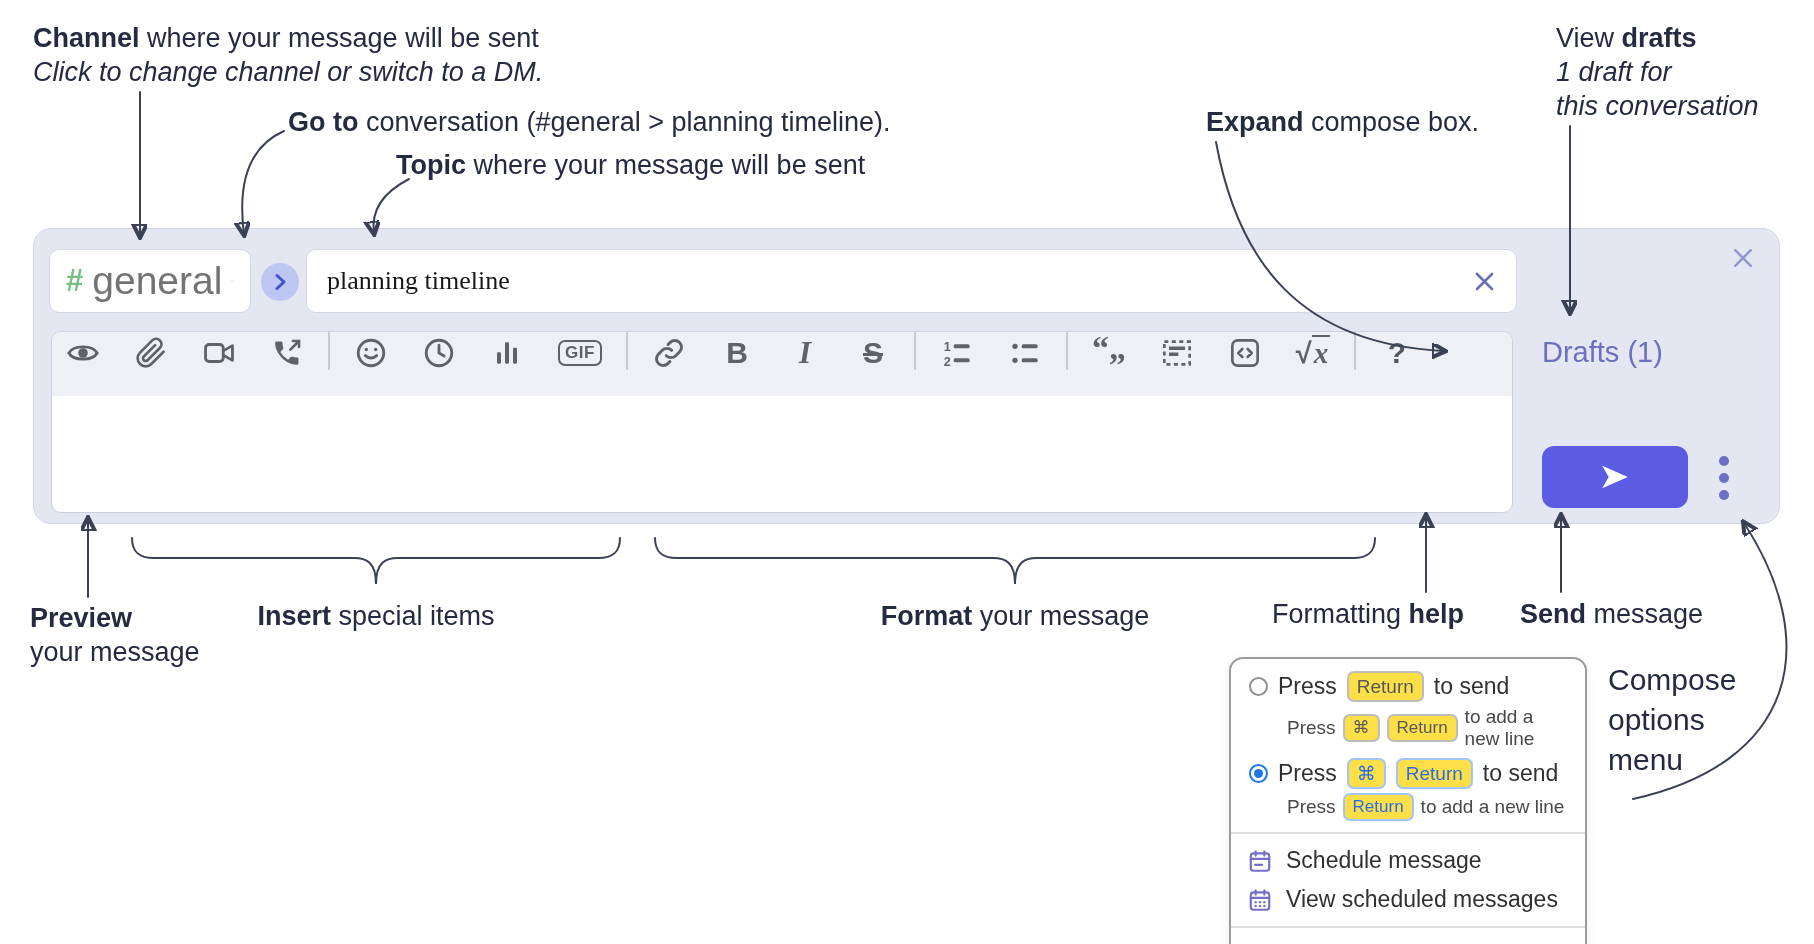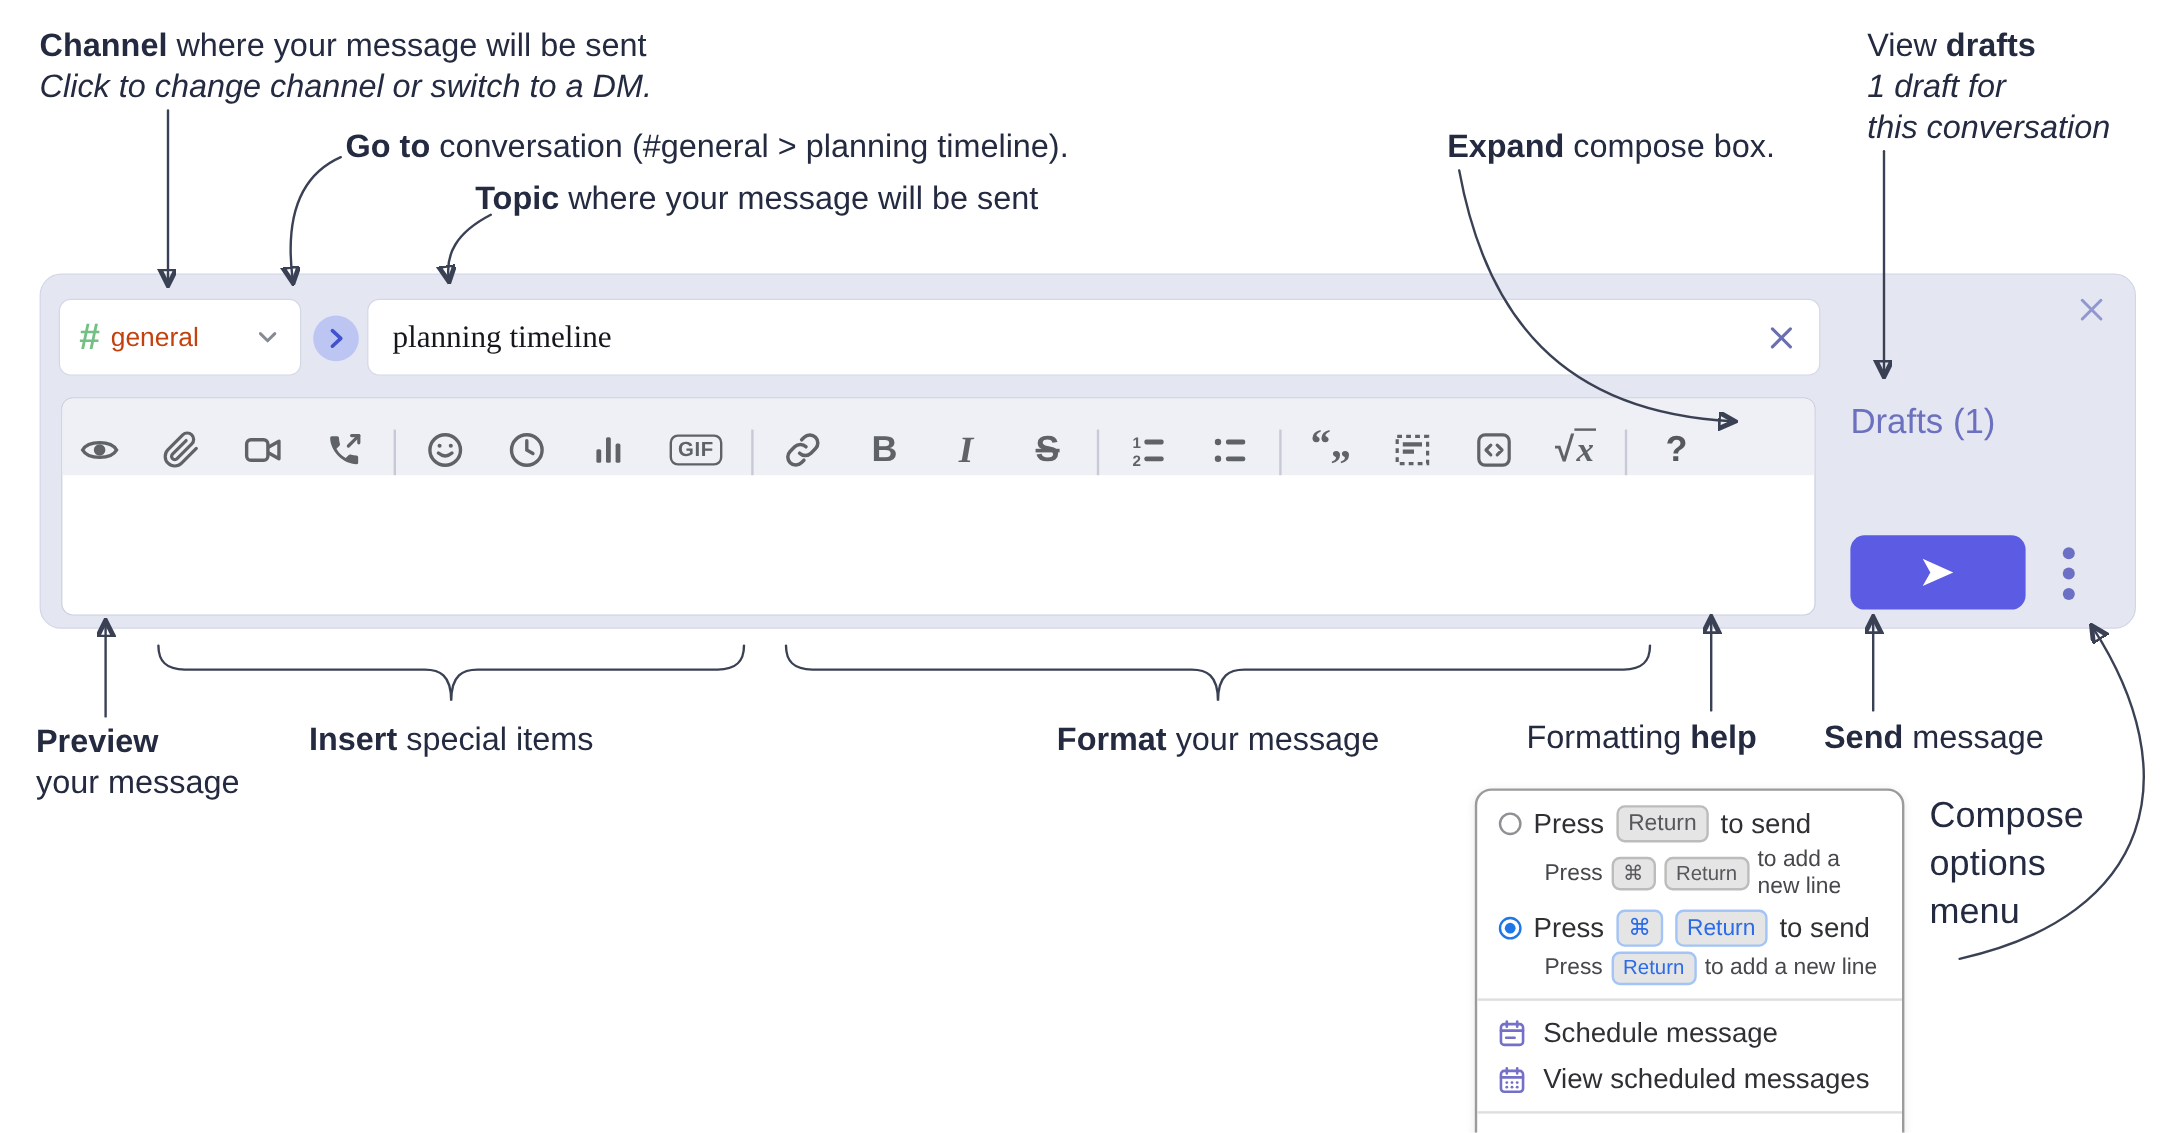--- a/index.html
+++ b/index.html
@@ -18,38 +18,38 @@
   .overlay{position:absolute;left:0;top:0;pointer-events:none;z-index:30;}
   .overlay path{stroke:#3b4155;stroke-width:2;fill:none;stroke-linecap:round;}
 
   
   .compose{position:absolute;left:33px;top:228px;width:1747px;height:296px;
            background:#e4e6f2;border:1px solid #d3d6e8;border-radius:18px;}
   .chan-sel{position:absolute;left:15px;top:20px;width:202px;height:64px;background:#fff;
             border:1px solid #d4d7e5;border-radius:10px;display:flex;align-items:center;
             padding:0 16px;gap:9px;cursor:pointer;}
   .hash{color:#72c083;font-weight:700;font-size:31px;}
-  .chan-name{font-size:22px;color:#c2410c;}
+  .chan-name{font-size:39px;color:#737373;}
   .chan-sel svg{margin-left:auto;}
   .conv-btn{position:absolute;left:227px;top:34px;width:38px;height:38px;border-radius:50%;
             background:#bdc6f2;display:flex;align-items:center;justify-content:center;}
   .topic-box{position:absolute;left:272px;top:20px;width:1211px;height:64px;background:#fff;
              border:1px solid #d4d7e5;border-radius:10px;display:flex;align-items:center;padding:0 18px;}
   .topic-box input{flex:1;border:none;outline:none;font-family:Liberation Serif, serif;
                    font-size:26px;color:#15171d;background:transparent;}
   .icon-btn{display:flex;align-items:center;justify-content:center;cursor:pointer;background:none;border:none;padding:0;}
   .compose-close{position:absolute;left:1694px;top:14px;width:30px;height:30px;}
   .msg-box{position:absolute;left:17px;top:102px;width:1462px;height:182px;background:#fff;
            border:1px solid #cbcfdf;border-radius:10px;display:flex;flex-direction:column;overflow:hidden;}
   .msg-area{flex:1;position:relative;}
   .msg-area textarea{width:100%;height:100%;border:none;outline:none;resize:none;background:transparent;
                      font-family:"Liberation Sans",sans-serif;font-size:29px;padding:14px 20px;color:#3a3d44;}
   .msg-area textarea::placeholder{color:#8d929b;opacity:1;}
   .expand-btn{position:absolute;top:12px;right:14px;width:30px;height:30px;}
-  .toolbar{height:64px;background:#eef0f5;display:flex;align-items:flex-end;padding:0 10px;gap:26px;}
+  .toolbar{height:64px;background:#eef0f5;display:flex;align-items:flex-start;padding:0 10px;gap:26px;}
   .tb{width:42px;height:42px;display:flex;align-items:center;justify-content:center;color:#5f6266;}
   .tb-div{width:2px;height:38px;background:#c7cad6;margin:0 -6px;}
   .tb-txt{font-size:30px;font-weight:700;color:#5f6266;}
   .tb-it{font-family:"Liberation Serif",serif;font-style:italic;font-weight:600;font-size:31px;}
   .tb-strike{text-decoration:line-through;font-weight:600;}
   .tb-help{font-weight:600;font-size:30px;color:#55585e;}
   .gif-badge{border:2.5px solid #5f6266;border-radius:7px;padding:1px 5px;font-size:17px;font-weight:700;color:#5f6266;letter-spacing:.5px;}
   .math{font-size:29px;color:#5f6266;font-weight:600;}
   .math i{font-family:"Liberation Serif",serif;font-weight:600;border-top:2.5px solid #5f6266;padding:0 2px;}
   .drafts-link{position:absolute;left:1508px;top:107px;font-size:29px;color:#6b70bf;cursor:pointer;}
@@ -60,21 +60,21 @@
   .kebab span{width:10px;height:10px;border-radius:50%;background:#6b70c4;}
 
   
   .popup{position:absolute;left:1229px;top:657px;width:358px;background:#fff;border:2px solid #9b9b9b;
          border-radius:14px;padding:8px 0 10px;box-shadow:0 2px 8px rgba(0,0,0,.08);z-index:20;}
   .opt-row{display:flex;align-items:center;gap:10px;padding:4px 14px 2px 18px;font-size:23px;color:#2e3033;}
   .opt-sub{display:flex;align-items:center;gap:7px;padding:2px 14px 4px 56px;font-size:19px;color:#46484c;}
   .radio{width:19px;height:19px;border-radius:50%;border:2.5px solid #8f9094;flex:0 0 auto;}
   .radio.sel{border-color:#1f76e8;position:relative;}
   .radio.sel::after{content:"";position:absolute;left:3px;top:3px;width:9px;height:9px;border-radius:50%;background:#1f76e8;}
-  .key{border:2px solid #bcbcbc;border-radius:7px;background:#e5e5e5;color:#56585c;
+  .key{border:2px solid #bcbcbc;border-radius:7px;background:#fde047;color:#56585c;
        padding:0 8px;font-size:19px;line-height:27px;display:inline-block;}
   .opt-sub .key{font-size:17px;line-height:24px;}
   .key.blue{border-color:#a3c4f6;color:#2b6be8;}
   .pop-div{border-top:2px solid #dedede;margin:7px 0;}
   .menu-item{display:flex;align-items:center;gap:13px;padding:6px 14px 6px 16px;font-size:23px;color:#2e3033;cursor:pointer;}
   .menu-item svg{flex:0 0 auto;}
 </style>
 </head>
 <body>
 

